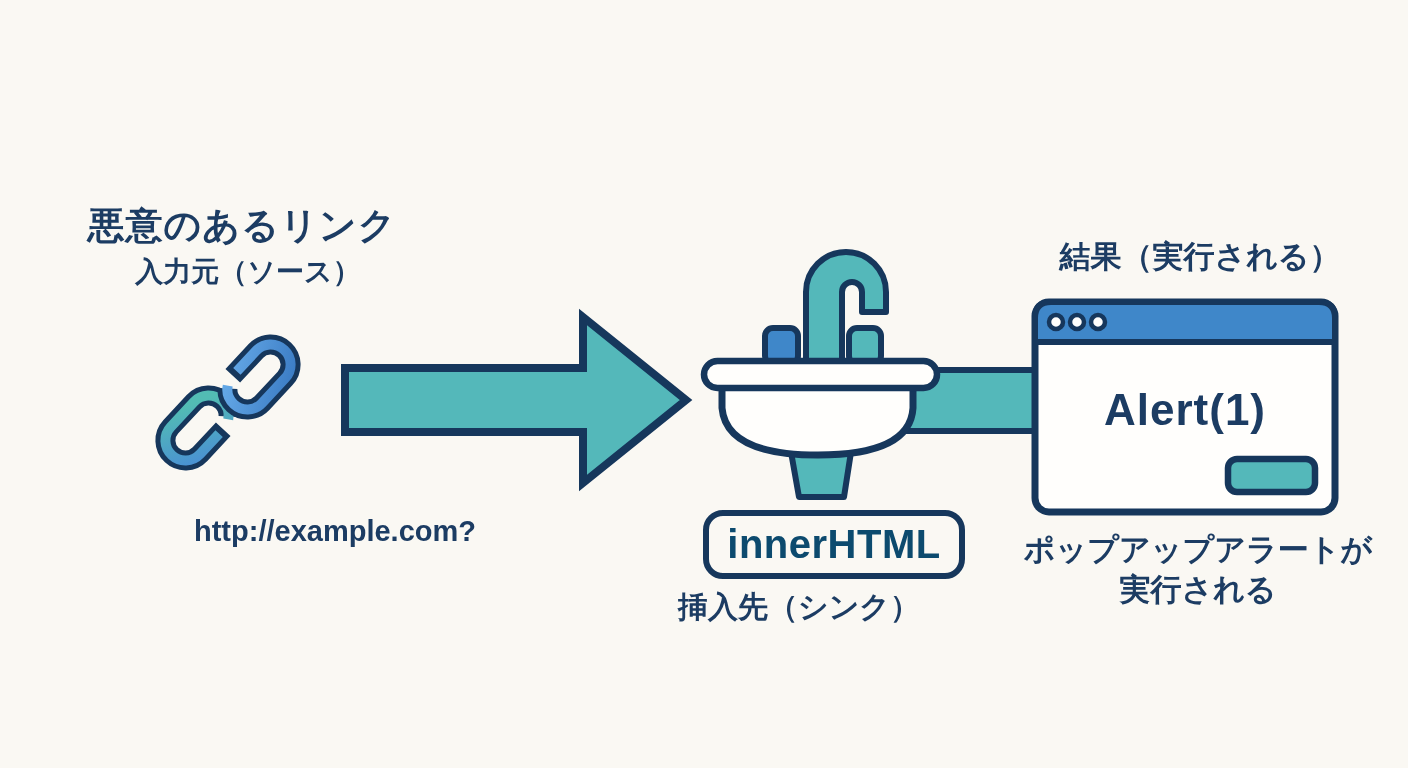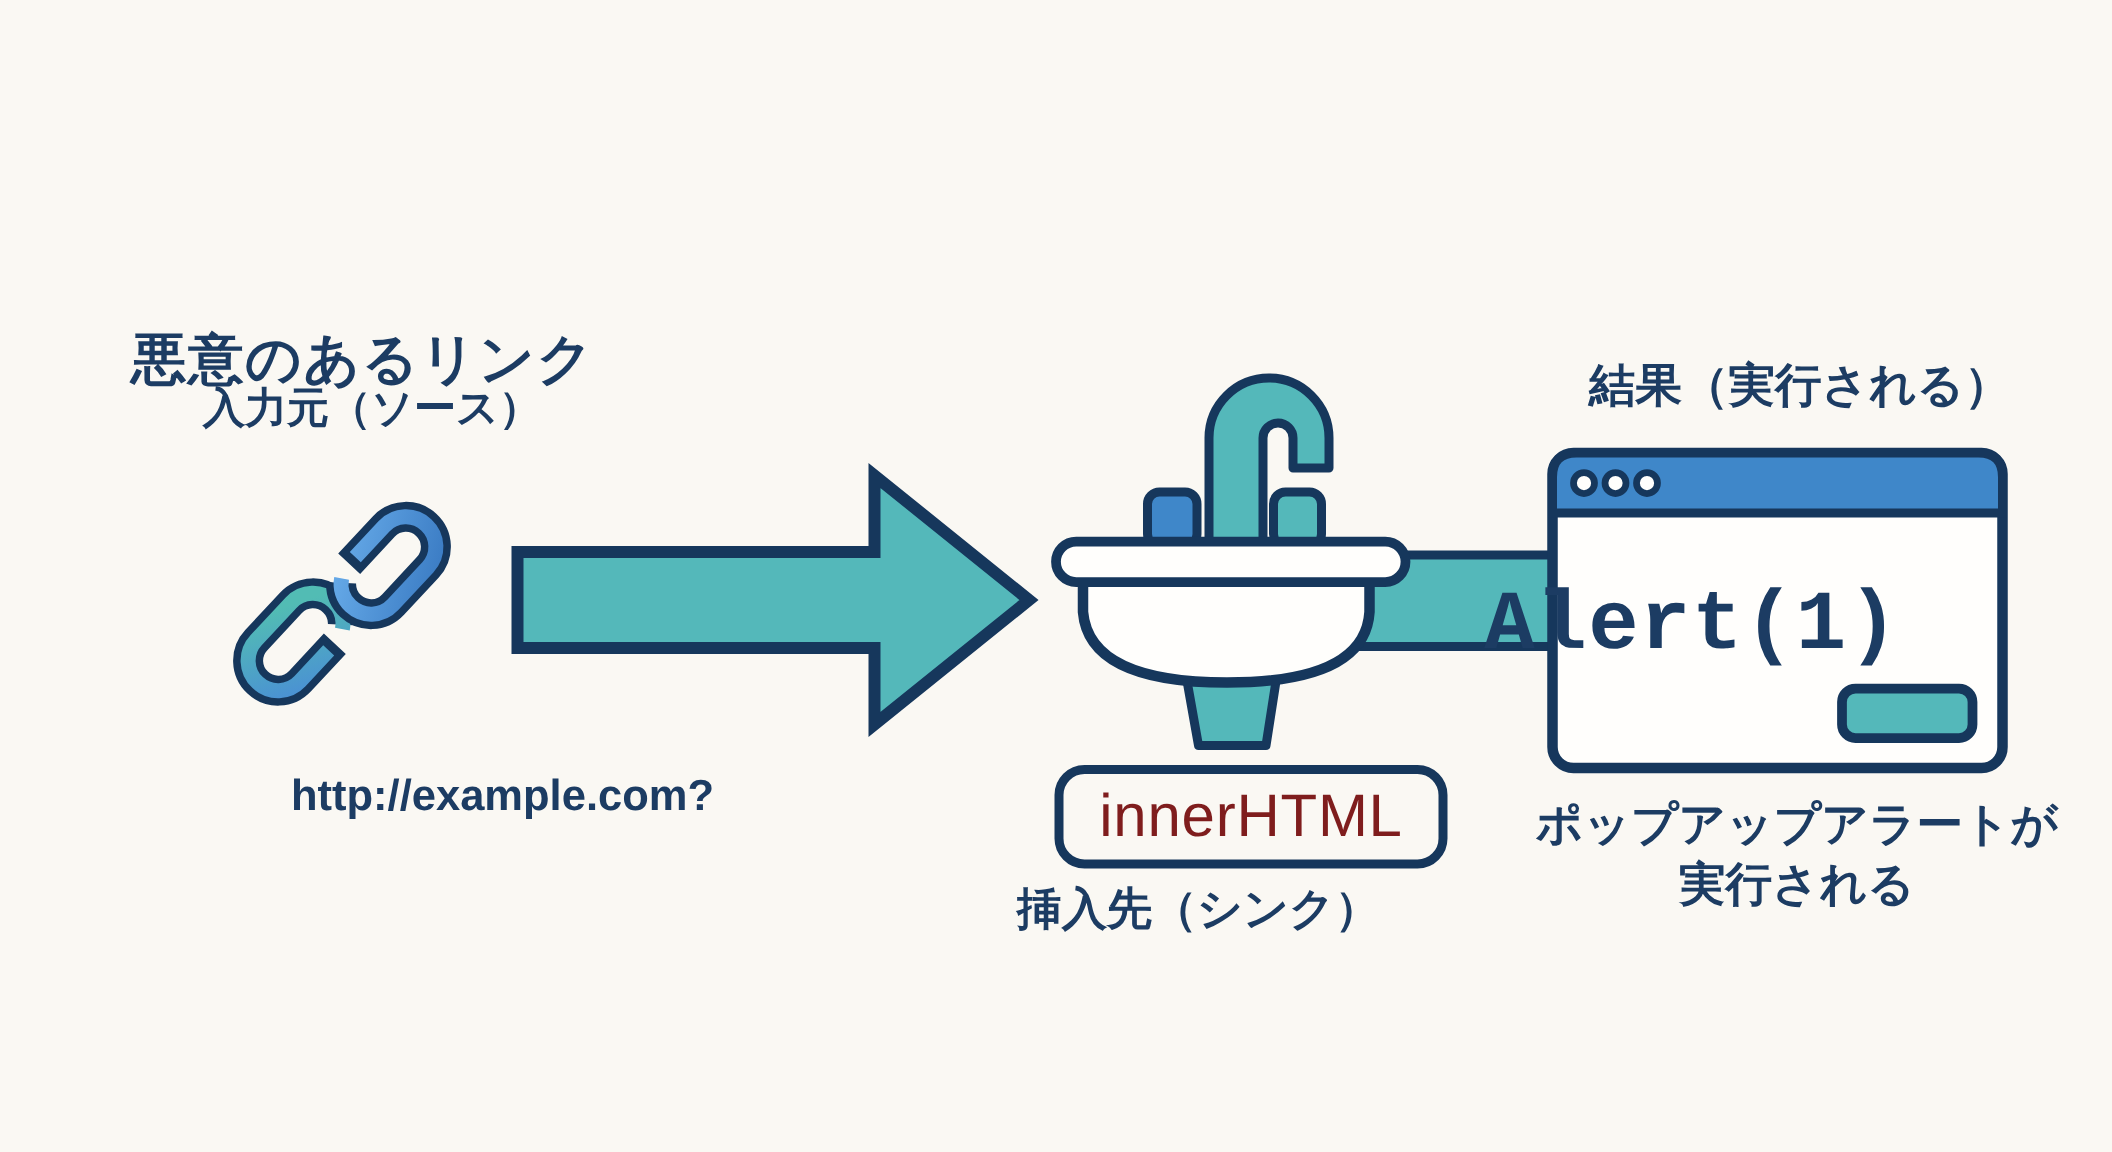--- a/index.html
+++ b/index.html
@@ -7,32 +7,32 @@
     width:1408px;height:768px;overflow:hidden;position:relative;
     background:#faf8f3;
     font-family:"Liberation Sans","DejaVu Sans",sans-serif;
   }
   .stage{position:absolute;inset:0;width:1408px;height:768px;}
   svg.art{position:absolute;left:0;top:0;}
   .txt{
     position:absolute;color:#1c3c63;font-weight:700;white-space:pre;
     text-align:center;line-height:1.25;
   }
-  .title-main{left:32px;top:217px;width:420px;font-size:37px;letter-spacing:1px;text-align:center;}
+  .title-main{left:32px;top:203px;width:420px;font-size:37px;letter-spacing:1px;text-align:center;}
   .title-sub{left:32px;top:254px;width:432px;font-size:28px;}
   .url{left:55px;top:512px;width:560px;text-align:center;font-size:29px;line-height:38px;}
   .sink-box{
     position:absolute;left:703px;top:510px;width:262px;height:69px;
     border:6px solid #16375c;border-radius:20px;box-sizing:border-box;
     display:flex;align-items:center;justify-content:center;
   }
-  .sink-box span{color:#7f1d1d;font-weight:400;font-size:40px;letter-spacing:0.5px;}
+  .sink-box span{color:#0c4a6e;font-weight:700;font-size:40px;letter-spacing:0.5px;}
   .sink-caption{left:649px;top:588px;width:300px;font-size:30px;}
   .result-title{left:1030px;top:238px;width:340px;font-size:31px;}
-  .alert-text{left:978px;top:382px;width:300px;font-size:56px;letter-spacing:1px;font-family:Liberation Mono, monospace;}
+  .alert-text{left:1035px;top:382px;width:300px;font-size:44px;letter-spacing:1px;}
   .popup-caption{left:1013px;top:530px;width:370px;font-size:31px;line-height:40px;text-align:center;}
 </style>
 </head>
 <body>
 
 <div class="stage">
 
   <svg class="art" width="1408" height="768" viewBox="0 0 1408 768">
     <defs>
       <linearGradient id="gBlue" x1="0" y1="0" x2="1" y2="1">

